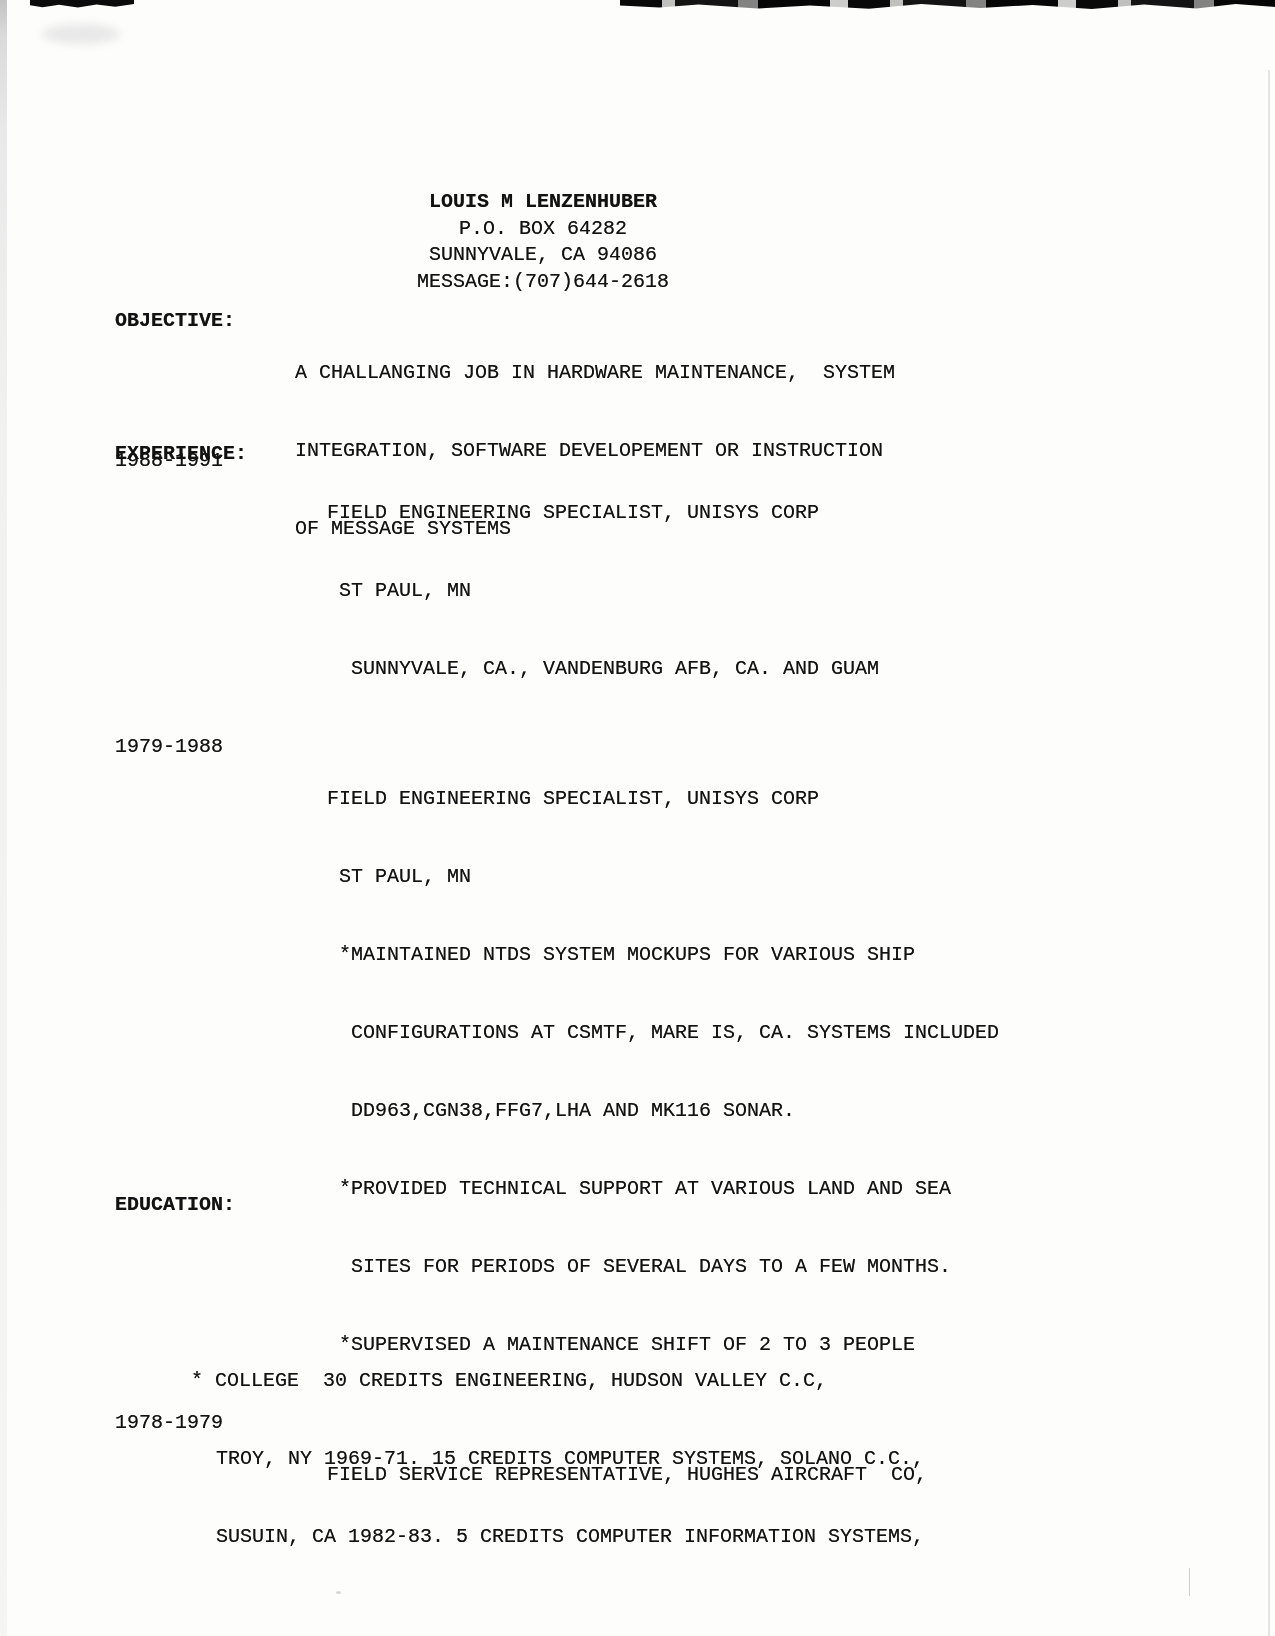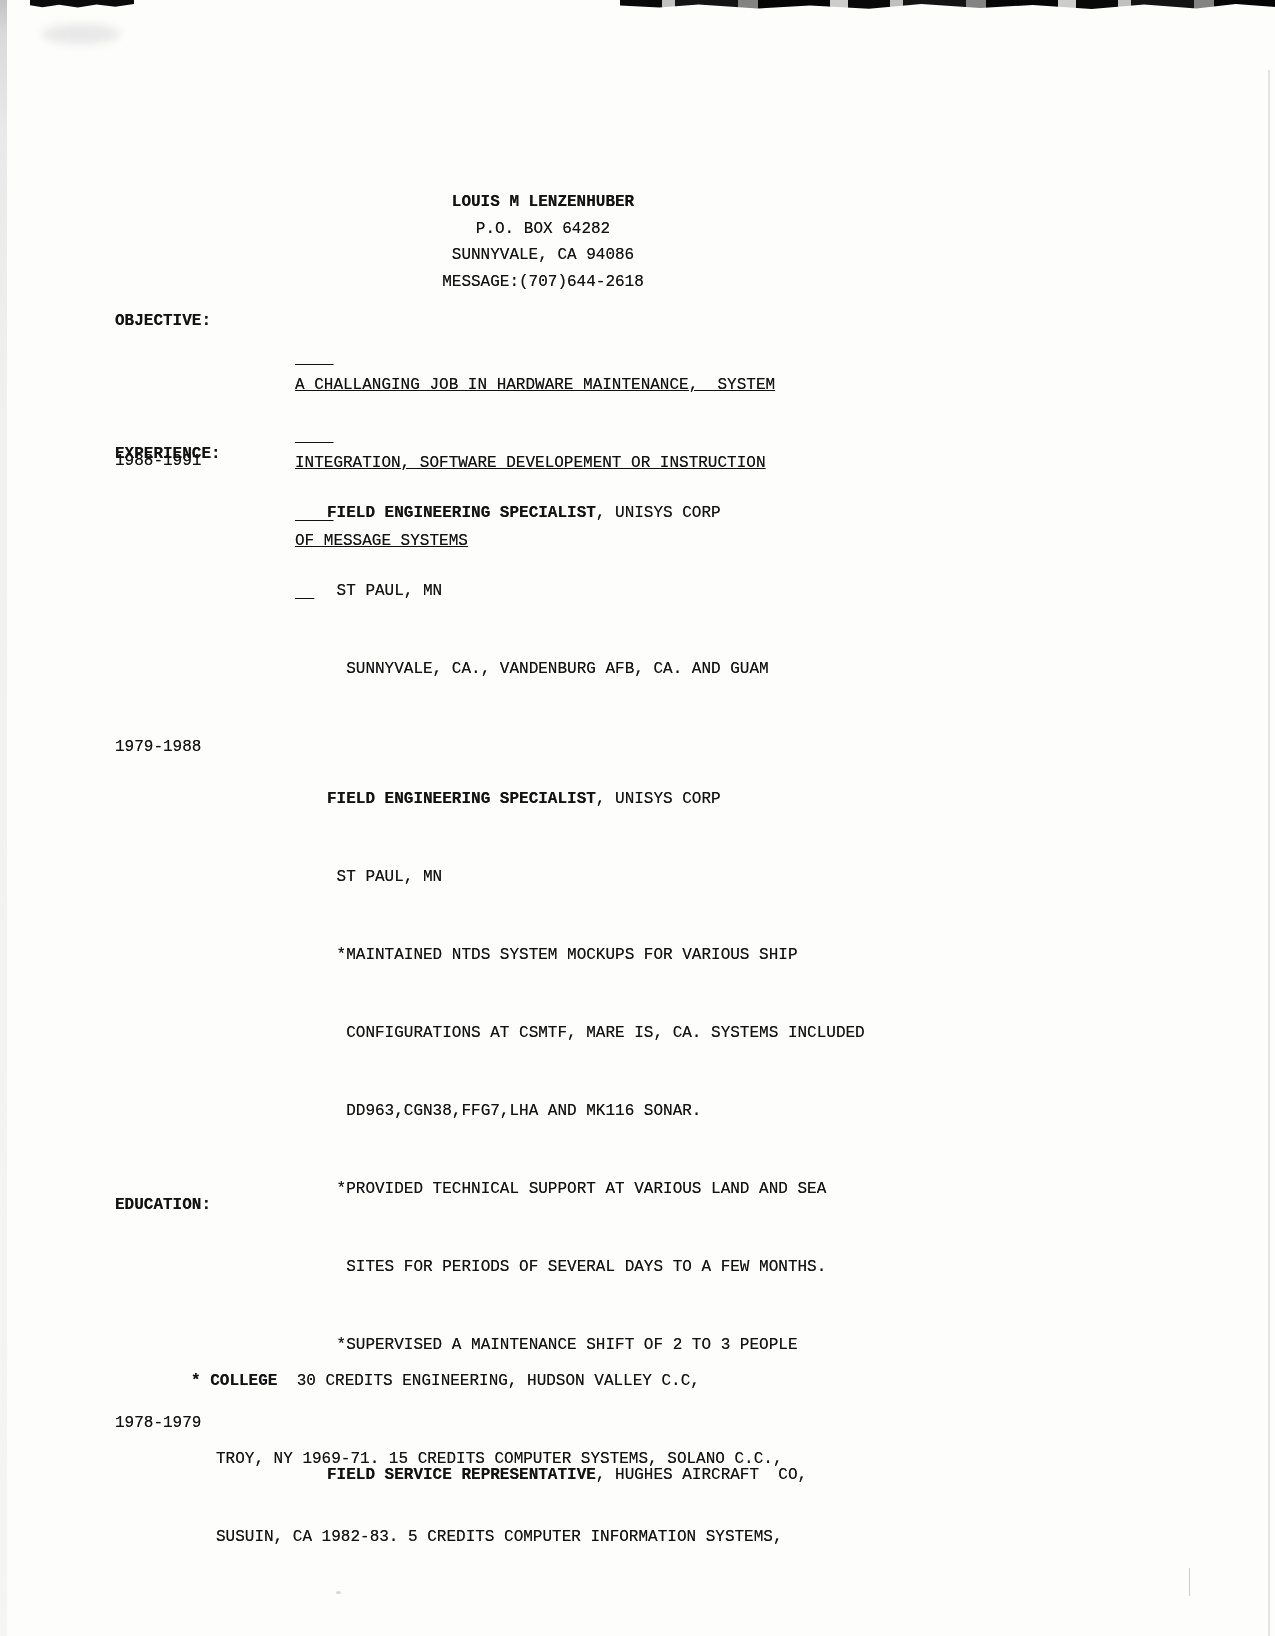--- a/index.html
+++ b/index.html
@@ -3,35 +3,35 @@
 <meta charset="utf-8">
 <style>
   html, body { margin: 0; padding: 0; background: #ffffff; }
   .page {
     position: relative;
     width: 1275px;
     height: 1636px;
     background: #fdfdfc;
     overflow: hidden;
     font-family: "Liberation Mono", "DejaVu Sans Mono", monospace;
-    font-size: 16px;
+    font-size: 20px;
     line-height: 26px;
     color: #121212;
     text-shadow: 0 0 0.5px rgba(15,15,15,0.65);
   }
-  .b { font-weight: 700; }
+  .b { font-weight: 400; }
   .abs { position: absolute; }
 
   
   .hdr { left: 113px; top: 189px; width: 860px; text-align: center; line-height: 26.6px; }
   .hdr .name { font-weight: 700; }
 
   
   .obj-label { left: 115px; top: 308px; font-weight: 700; }
-  .obj-text  { left: 295px; top: 320px; white-space: pre; text-decoration: underline; }
+  .obj-text  { left: 295px; top: 308px; white-space: pre; }
 
   
   .exp-head { left: 115px; top: 401px; font-weight: 700; margin-top: 40px; }
   .exp-list { left: 0; top: 448px; width: 1275px; }
   .exp-entry { position: relative; padding-left: 32px; }
   .exp-dates { position: absolute; left: 115px; top: 0; }
   .exp-body  { margin-left: 295px; white-space: pre; }
 
   
   .edu-head { left: 115px; top: 1192px; font-weight: 700; text-align: right; }

